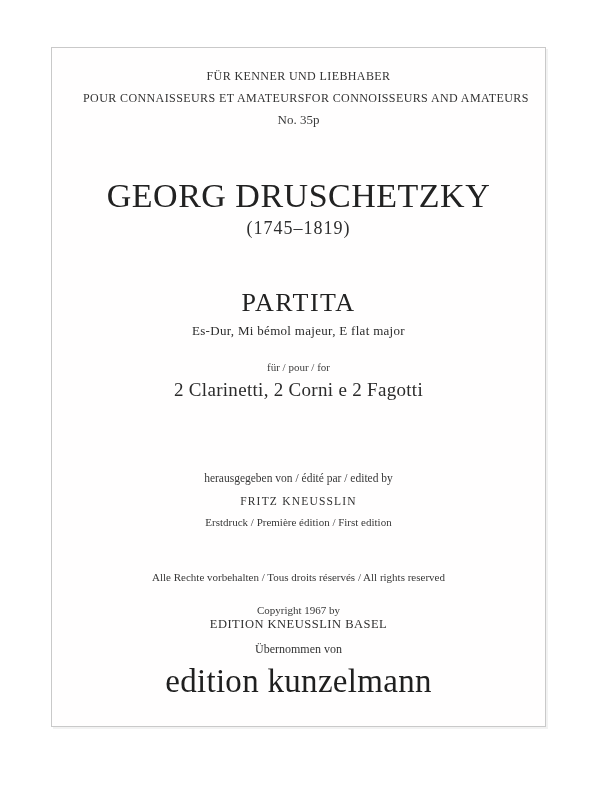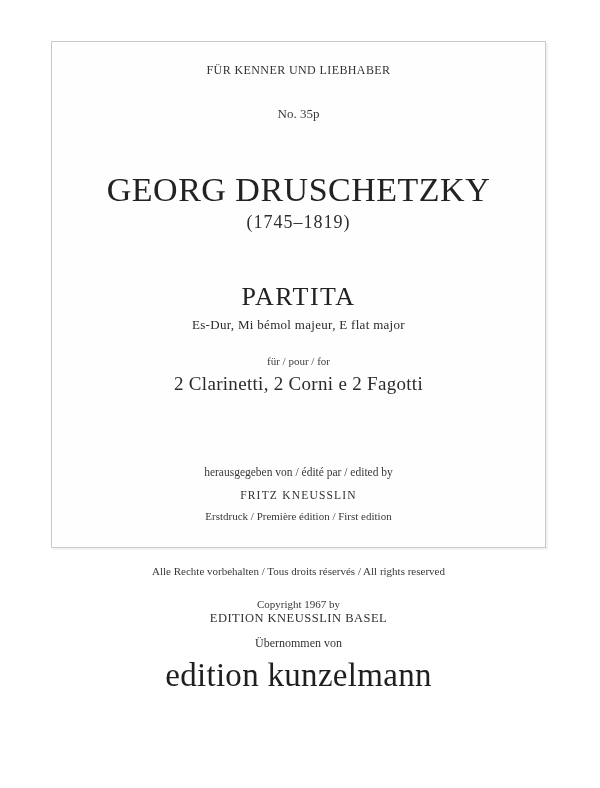--- a/index.html
+++ b/index.html
@@ -8,23 +8,23 @@
     background: #ffffff;
     width: 600px;
     height: 788px;
     font-family: "Liberation Serif", "DejaVu Serif", serif;
     color: #2b2b2b;
     -webkit-font-smoothing: antialiased;
   }
   .sheet {
     position: absolute;
     left: 51px;
-    top: 41px;
+    top: 47px;
     width: 495px;
-    height: 507px;
+    height: 680px;
     background: #fffefe;
     border: 1px solid #c9c9c9;
     box-shadow: 2px 2px 0 rgba(0,0,0,0.05);
     box-sizing: border-box;
     text-decoration: underline;
   }
   .line {
     position: absolute;
     left: 0;
     right: 0;
@@ -134,20 +134,24 @@
     color: #1f1f1f;
   }
 </style>
 </head>
 <body>
 
 <div class="sheet">
 
   <div class="line hdr-small" style="top:22px">FÜR KENNER UND LIEBHABER</div>
 
+  <div class="hdr-row">
+    <span>POUR CONNAISSEURS ET AMATEURS</span>
+    <span>FOR CONNOISSEURS AND AMATEURS</span>
+  </div>
 
   <div class="line catalog-no">No. 35p</div>
 
   <div class="line composer-name">GEORG DRUSCHETZKY</div>
 
   <div class="line composer-dates">(1745–1819)</div>
 
   <div class="line work-title">PARTITA</div>
 
   <div class="line work-key">Es-Dur, Mi bémol majeur, E flat major</div>

